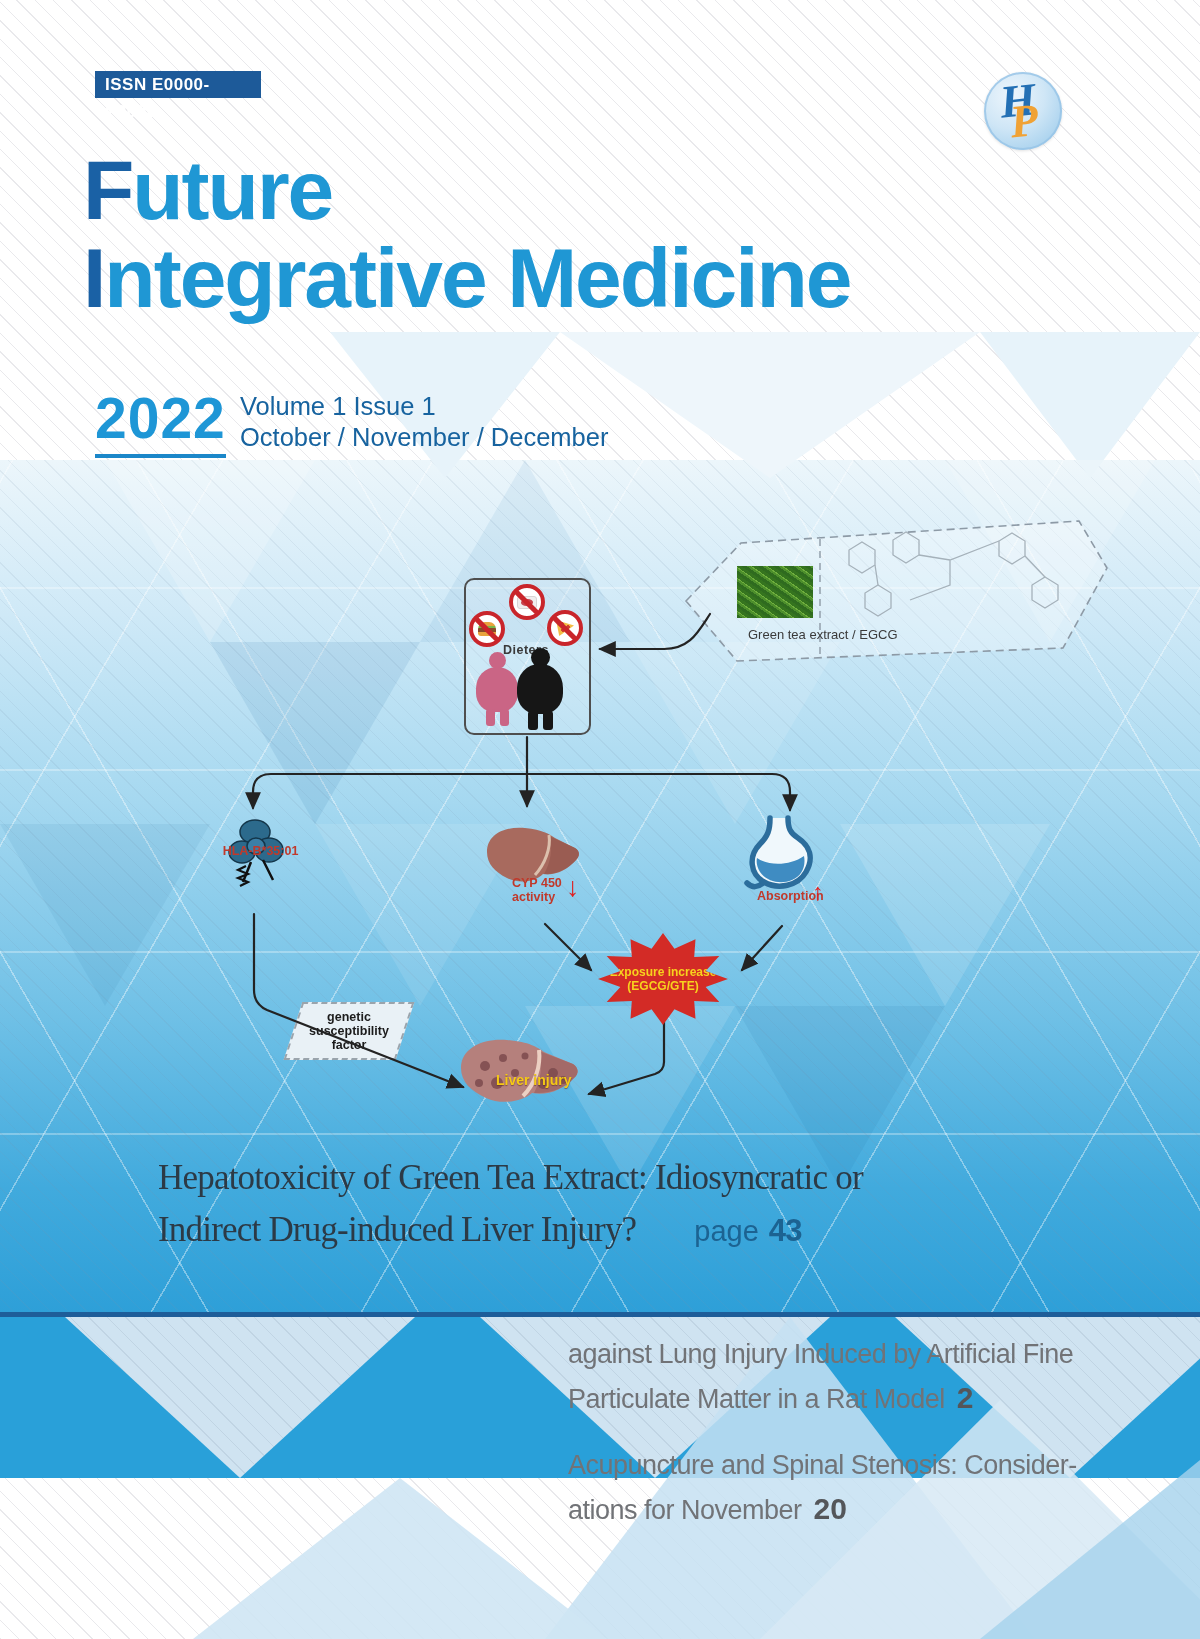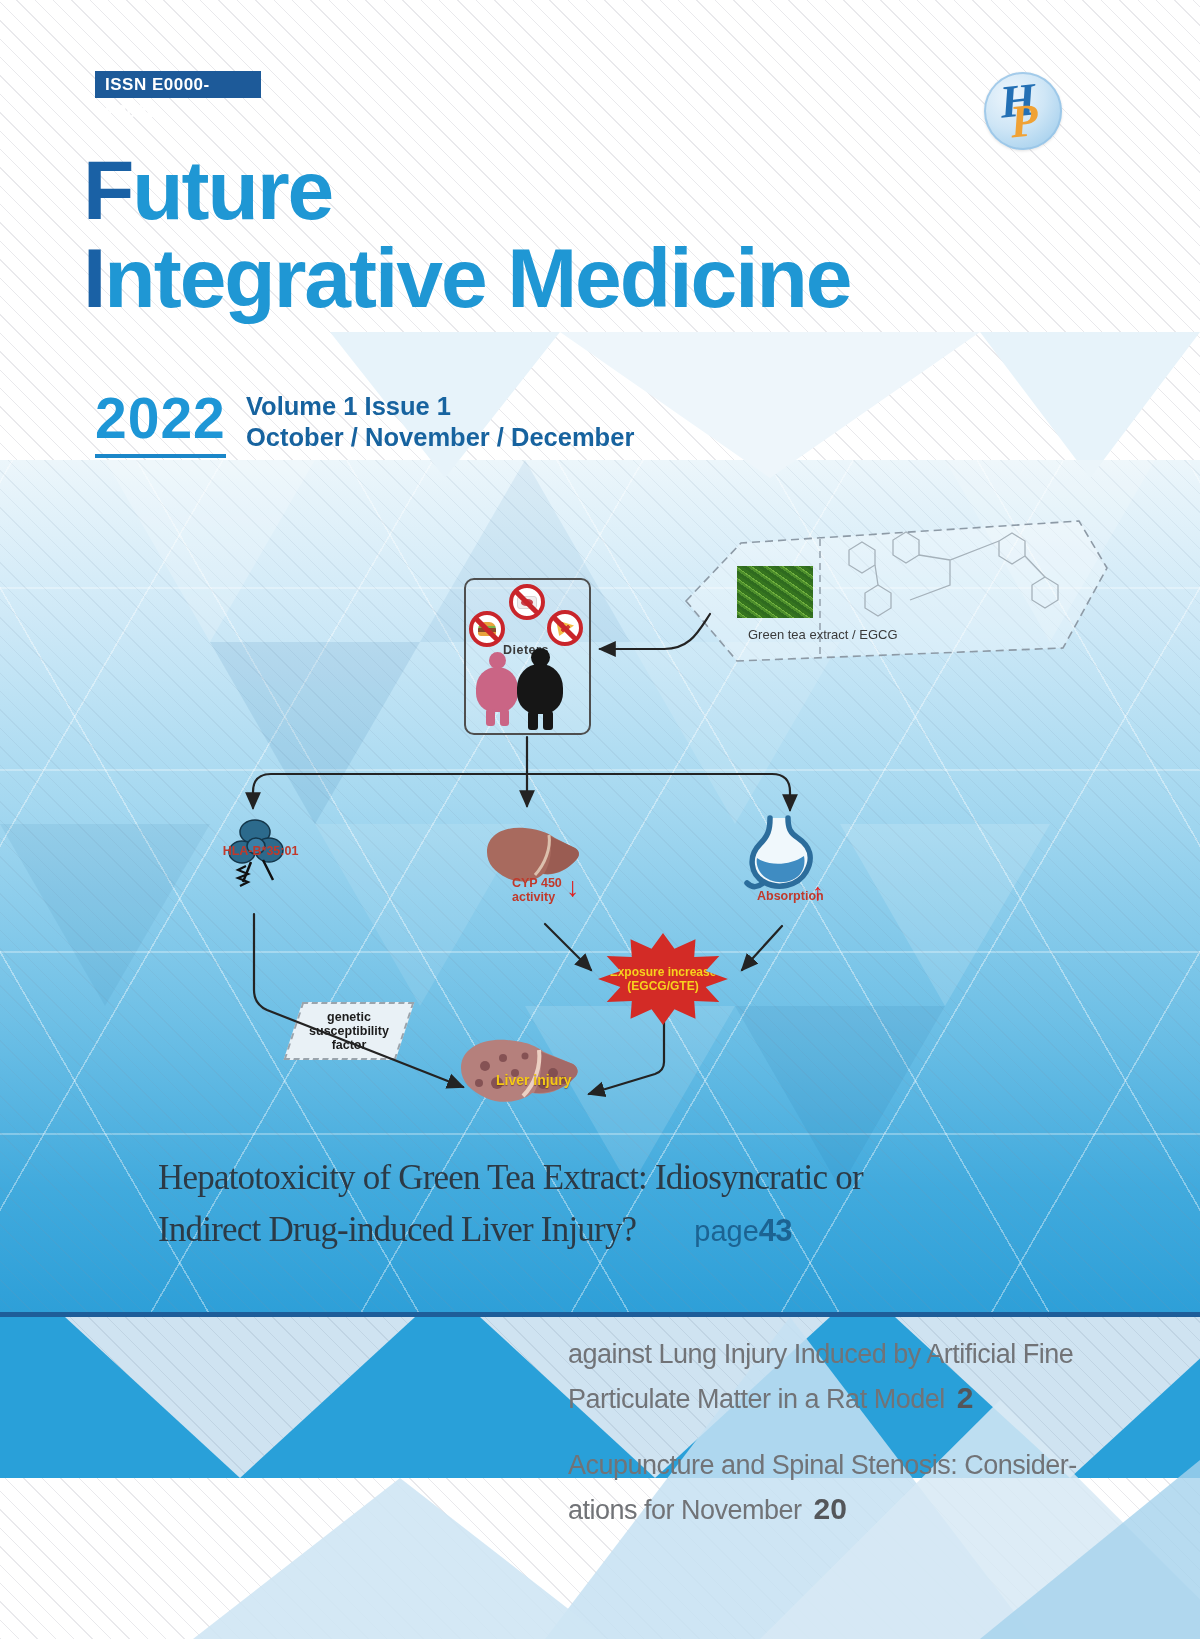--- a/index.html
+++ b/index.html
@@ -26,21 +26,21 @@
     background:radial-gradient(circle at 35% 30%, #eef6fc 0%, #cfe6f6 45%, #a9d2ee 80%, #8fc1e4 100%);
     box-shadow:inset 0 0 0 2px rgba(150,195,230,.8), 0 1px 3px rgba(0,0,0,.12);}
   .logo .lh{position:absolute;left:16px;top:2px;font-family:"Liberation Serif",serif;font-style:italic;
     font-weight:bold;font-size:46px;color:#2470b4;transform:rotate(-6deg);}
   .logo .lp{position:absolute;left:26px;top:22px;font-family:"Liberation Serif",serif;font-style:italic;
     font-weight:bold;font-size:46px;color:#f0a235;transform:rotate(-6deg);}
   .masthead{left:83px;top:146px;font-weight:bold;font-size:84px;line-height:88px;letter-spacing:-2px;color:#1f97d4;white-space:nowrap;}
   .masthead .init{color:#1a61a5;}
   .year{left:95px;top:385px;font-size:57px;font-weight:bold;color:#1e96d6;letter-spacing:1px;
     padding-bottom:3px;border-bottom:4px solid #1b87c9;text-align:right;}
-  .volblock{left:246px;top:391px;font-size:25.5px;font-weight:bold;color:#17639f;line-height:31px;}
+  .volblock{left:240px;top:391px;font-size:25.5px;font-weight:normal;color:#17639f;line-height:31px;}
   
   .dieters-box{left:464px;top:578px;width:127px;height:157px;border:2.5px solid #4e4e4e;border-radius:10px;
     background:rgba(255,255,255,0.15);box-sizing:border-box;}
   .nosign{position:absolute;width:36px;height:36px;border-radius:50%;background:#fff;border:4px solid #c9252b;box-sizing:border-box;}
   .nosign::after{content:"";position:absolute;left:-2px;top:12px;width:32px;height:4.5px;background:#c9252b;transform:rotate(45deg);}
   .ic-burger{position:absolute;left:5px;top:7px;width:18px;height:14px;border-radius:7px 7px 3px 3px;
     background:linear-gradient(180deg,#e8a33d 0 30%,#7ab648 30% 45%,#8a4a2a 45% 72%,#e8a33d 72% 100%);}
   .ic-tray{position:absolute;left:4px;top:8px;width:20px;height:13px;background:#f0eeee;border-radius:3px;border:1px solid #d8d4d4;box-sizing:border-box;}
   .ic-meat{position:absolute;left:3px;top:2px;width:12px;height:7px;background:#c6454f;border-radius:50% 45% 50% 45%;}
   .ic-pizza{position:absolute;left:5px;top:6px;width:18px;height:16px;background:
@@ -64,21 +64,21 @@
   .starburst .stx{font-size:12px;font-weight:bold;color:#f7d21e;line-height:14px;}
   .genetic{position:absolute;z-index:3;left:293px;top:1002px;width:112px;height:58px;
     transform:skewX(-18deg);background:#e9f1f6;border:2px dashed #9aa4ac;box-sizing:border-box;}
   .genetic .gtx{transform:skewX(18deg);width:100%;height:100%;display:flex;align-items:center;justify-content:center;
     text-align:center;font-size:12.5px;font-weight:bold;color:#1c1c1c;line-height:14px;}
   .injury-label{left:496px;top:1072px;font-size:14px;font-weight:bold;color:#f5c915;text-shadow:0 1px 1px rgba(90,40,40,.6);white-space:nowrap;}
   
   .feature{left:158px;top:1152px;font-family:"Liberation Serif",serif;font-size:35px;letter-spacing:-0.8px;
     color:#2c3a46;line-height:52px;white-space:nowrap;}
   .pageword{font-family:"Liberation Sans",sans-serif;font-size:29px;color:#1c6392;letter-spacing:0;margin-left:58px;}
-  .pagenum{font-family:"Liberation Sans",sans-serif;font-size:31px;font-weight:bold;color:#1c6392;}
+  .pagenum{font-family:"Liberation Sans",sans-serif;font-size:31px;font-weight:bold;color:#1c6392;margin-left:10px;}
   .separator{position:absolute;z-index:4;left:0;top:1312px;width:1200px;height:5px;background:#1e5d99;}
   .tri-band{position:absolute;z-index:2;left:0;top:1317px;width:1200px;height:161px;background:#29a0d9;overflow:hidden;}
   .pale-tri{position:absolute;top:0;height:161px;width:350px;background:
     repeating-linear-gradient(45deg, rgba(140,160,180,0.22) 0 1px, transparent 1px 13px),#cfe3f1;
     clip-path:polygon(0 0,100% 0,50% 100%);}
   .btri{position:absolute;z-index:2;clip-path:polygon(50% 0,100% 100%,0 100%);}
   .toc{left:568px;top:1333px;width:560px;font-size:27px;letter-spacing:-0.5px;color:#717377;line-height:43px;}
   .toc .art2{margin-top:23px;}
   .pg{font-size:30px;font-weight:bold;color:#54565a;letter-spacing:0;margin-left:12px;}
 </style>

